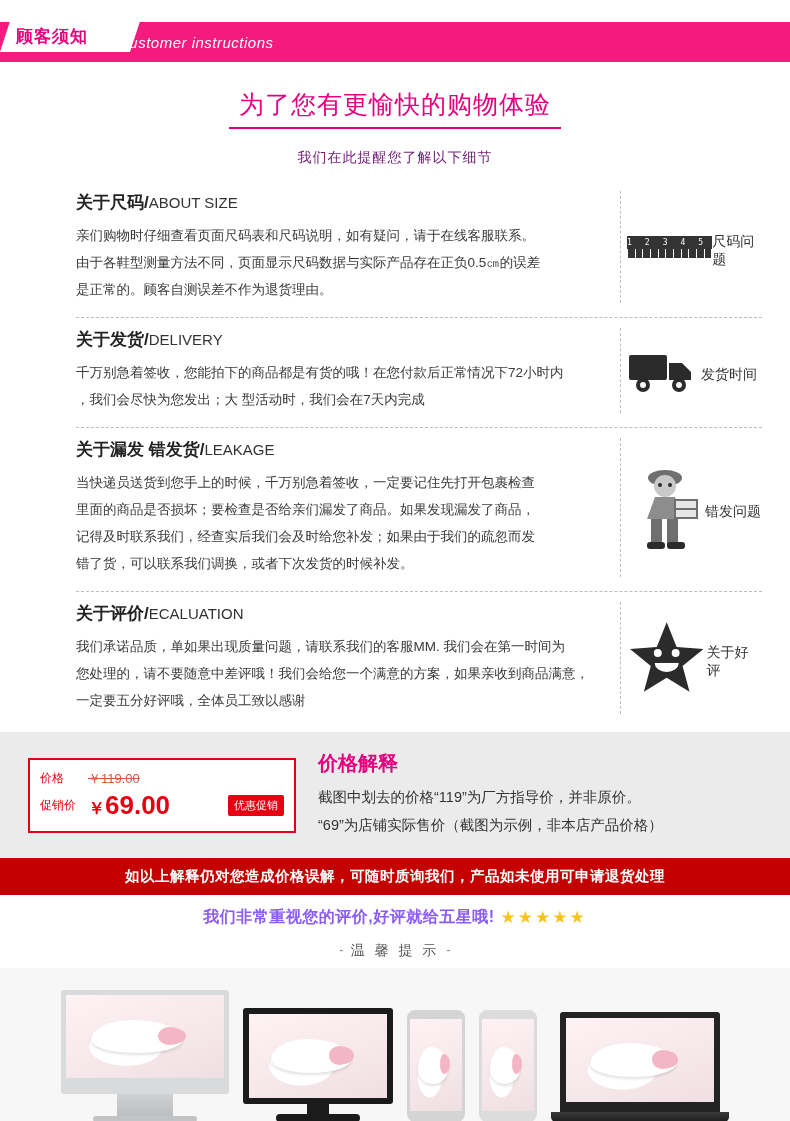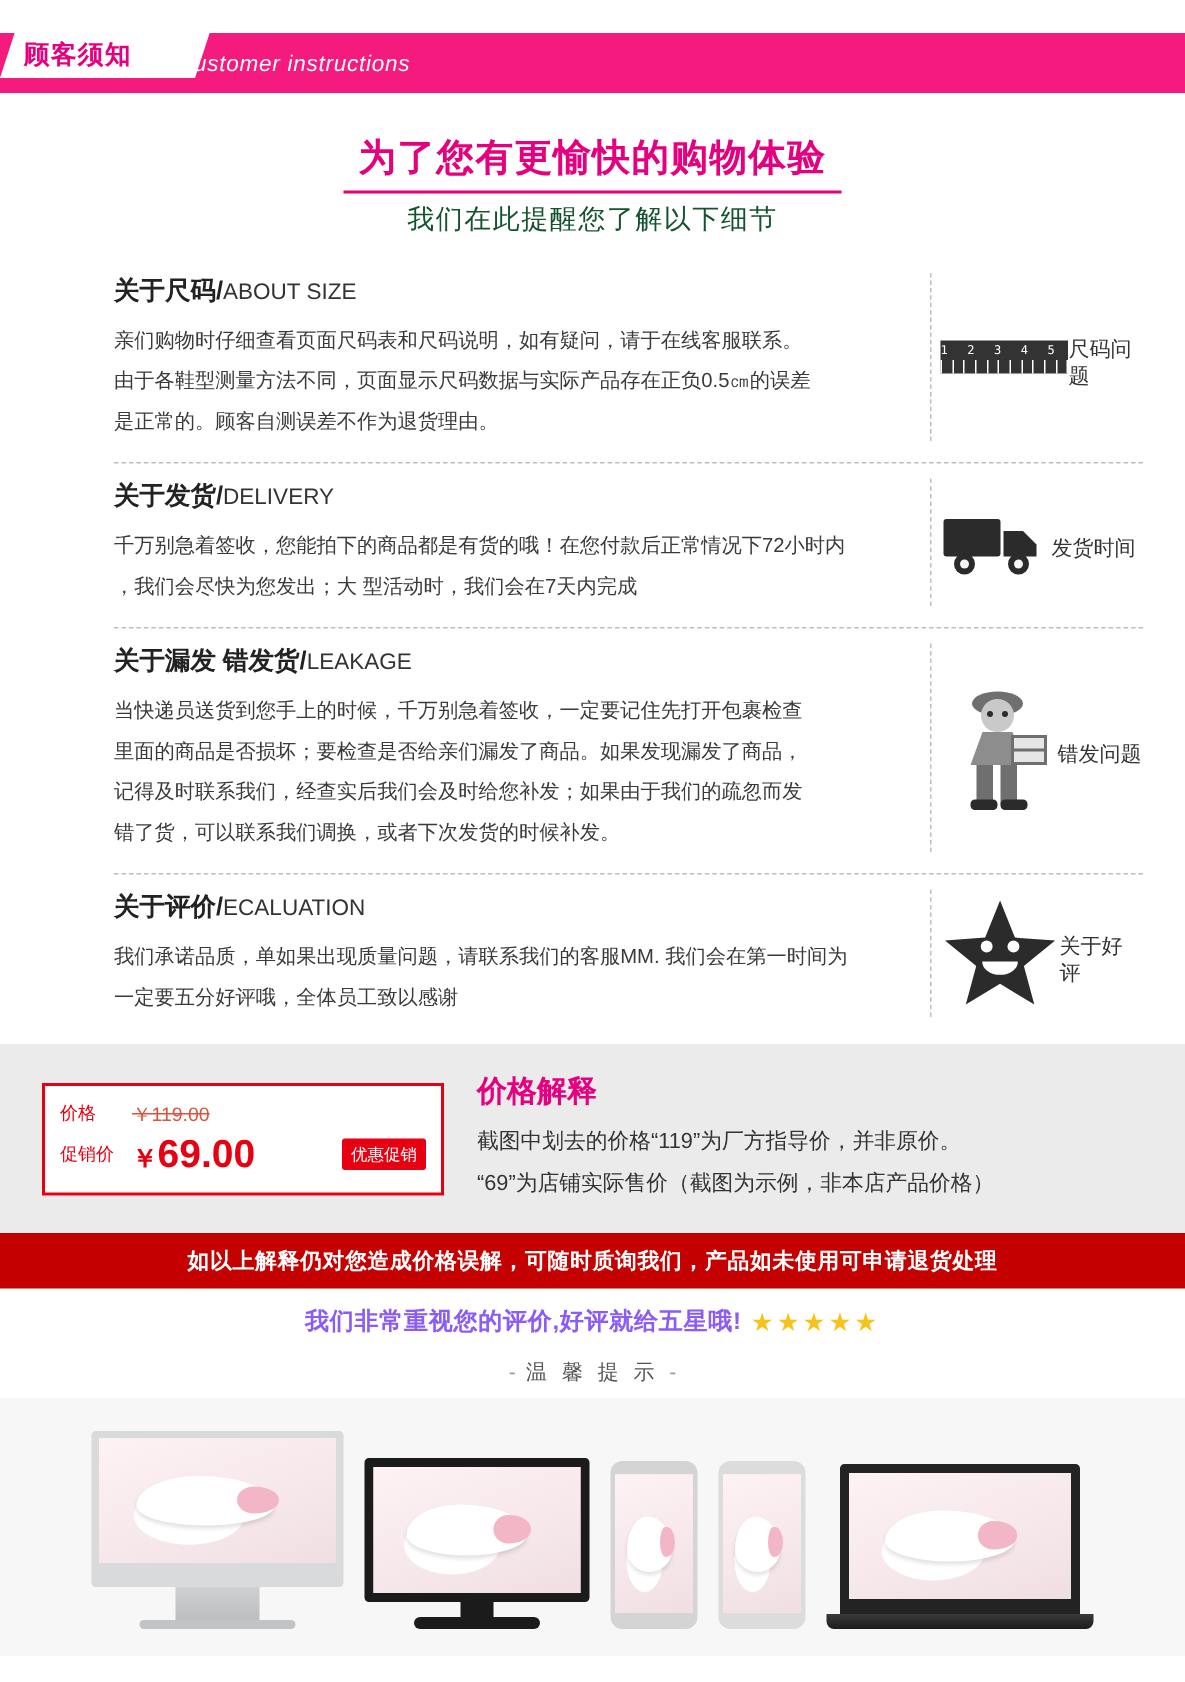--- a/index.html
+++ b/index.html
@@ -62,31 +62,31 @@
   }
 
   
   .title-block {
     text-align: center;
     padding-top: 26px;
   }
   .main-title {
     color: #e4007f;
     font-size: 25px;
-    font-weight: bold;
+    font-weight: normal;
     display: inline-block;
     padding: 0 10px 6px 10px;
     border-bottom: 2px solid #e4007f;
     letter-spacing: 1px;
     text-align: center;
   }
   .sub-title {
-    color: #14532d;
-    font-size: 18px;
-    margin-top: 5px;
+    color: #701a75;
+    font-size: 14px;
+    margin-top: 20px;
     letter-spacing: 1px;
   }
 
   
   .sections {
     margin: 14px 28px 0 28px;
   }
   .section {
     display: flex;
     border-bottom: 1px dashed #bdbdbd;
@@ -490,20 +490,21 @@
       </div>
     </div>
 
     <div class="section">
       <div class="section-main">
         <div class="section-head">
           <span>关于评价/</span><span class="en">ECALUATION</span>
         </div>
         <div class="section-body">
           <div>我们承诺品质，单如果出现质量问题，请联系我们的客服MM. 我们会在第一时间为</div>
+          <div>您处理的，请不要随意中差评哦！我们会给您一个满意的方案，如果亲收到商品满意，</div>
           <div>一定要五分好评哦，全体员工致以感谢</div>
         </div>
       </div>
       <div class="section-icon">
         <svg class="icon-svg" width="80" height="76" viewBox="0 0 80 76">
           <path d="M40 2 L50 27 L77 29 L56 46 L63 72 L40 58 L17 72 L24 46 L3 29 L30 27 Z" fill="#2b2b2b"></path>
           <circle cx="31" cy="33" r="4" fill="#ffffff"></circle>
           <circle cx="49" cy="33" r="4" fill="#ffffff"></circle>
           <path d="M28 43 a12 9 0 0 0 24 0 z" fill="#ffffff"></path>
         </svg>

